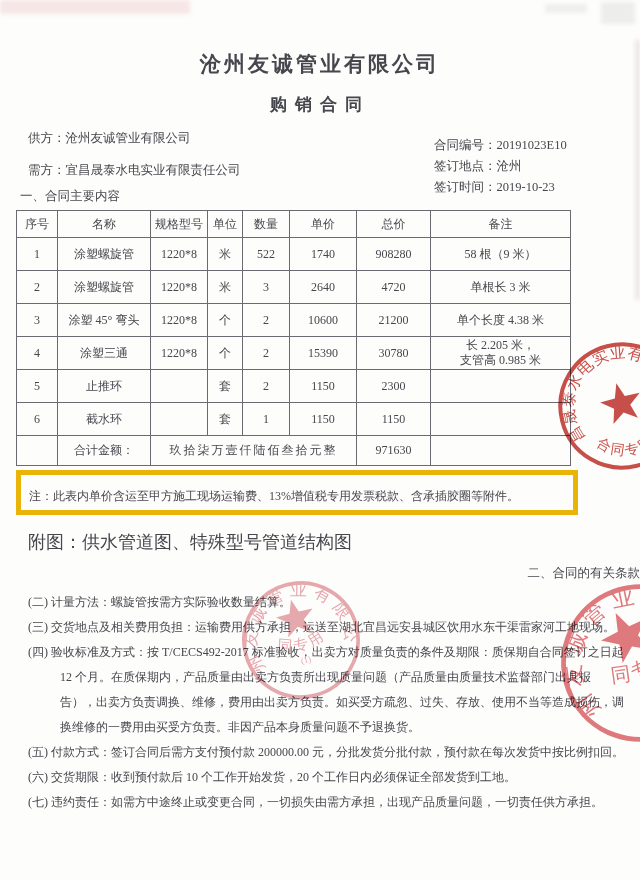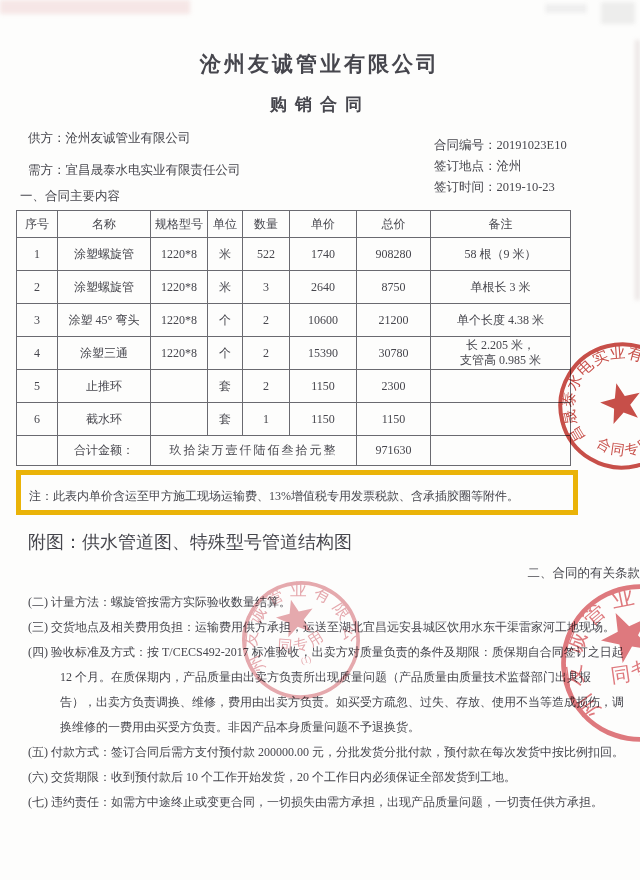--- a/index.html
+++ b/index.html
@@ -113,21 +113,21 @@
           <td>908280</td>
           <td>58 根（9 米）</td>
         </tr>
         <tr>
           <td>2</td>
           <td>涂塑螺旋管</td>
           <td>1220*8</td>
           <td>米</td>
           <td>3</td>
           <td>2640</td>
-          <td>8750</td>
+          <td>4720</td>
           <td>单根长 3 米</td>
         </tr>
         <tr>
           <td>3</td>
           <td>涂塑 45° 弯头</td>
           <td>1220*8</td>
           <td>个</td>
           <td>2</td>
           <td>10600</td>
           <td>21200</td>

